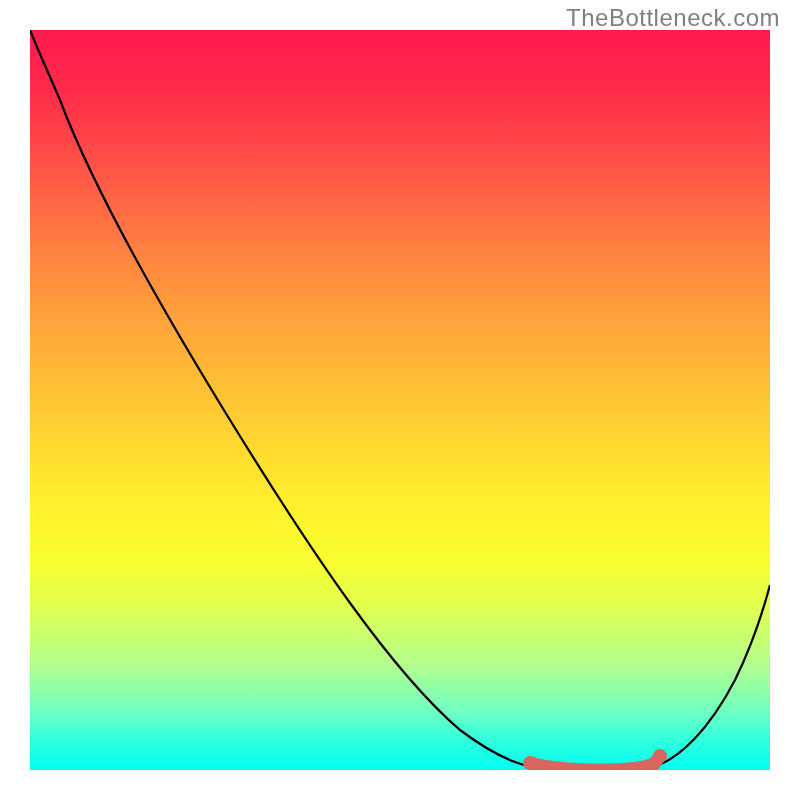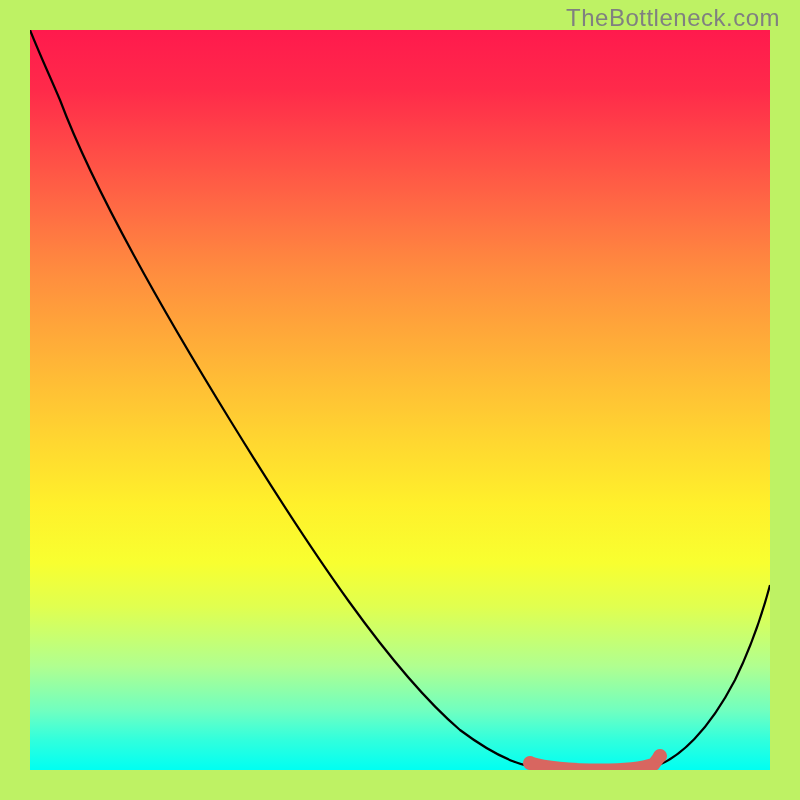--- a/index.html
+++ b/index.html
@@ -1,21 +1,21 @@
 <!DOCTYPE html>
 <html><head>
 <meta charset="utf-8">
 <style>
   * { margin: 0; padding: 0; box-sizing: border-box; }
   html, body { width: 800px; height: 800px; background: #000; overflow: hidden; font-family: Arial, sans-serif; }
   .canvas {
     position: relative;
     width: 800px;
     height: 800px;
-    background: #bef264;
+    background: #ffffff;
   }
   .watermark {
     position: absolute;
     top: 4px;
     right: 20px;
     color: #808080;
     font-size: 24px;
     font-weight: 500;
     letter-spacing: 0.5px;
     z-index: 10;

